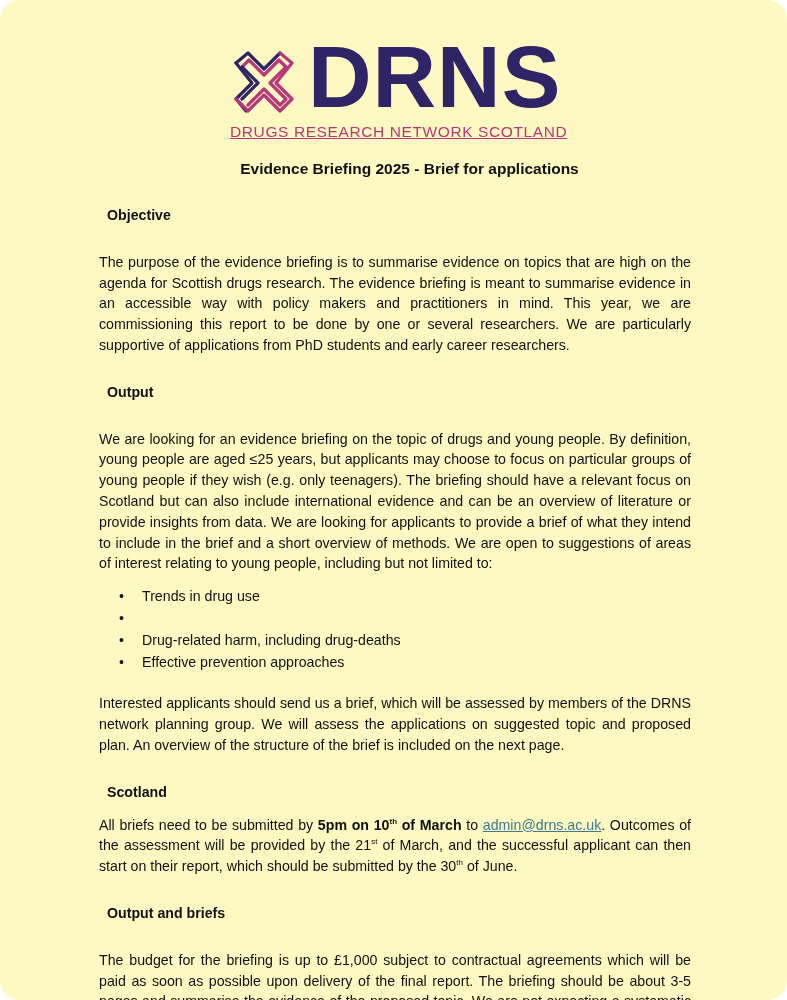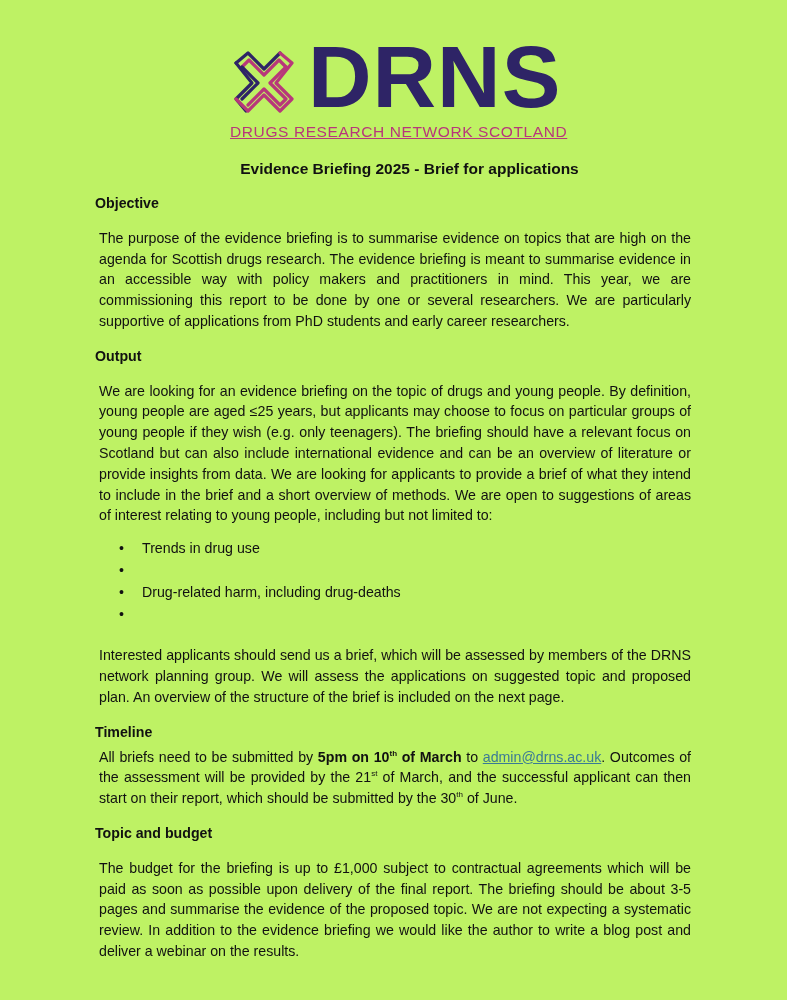--- a/index.html
+++ b/index.html
@@ -1,37 +1,37 @@
 <!DOCTYPE html>
 <html><head>
 <meta charset="utf-8">
 <style>
   html, body { margin: 0; padding: 0; background: #ffffff; }
   body {
     width: 787px; height: 1000px; position: relative; overflow: hidden;
     font-family: "Liberation Sans", sans-serif; color: #111111;
   }
-  .page { position: absolute; left: 0; top: 0; width: 787px; height: 1000px; background: #bef264; }
+  .page { position: absolute; left: 0; top: 0; width: 787px; height: 1000px; background: #fef9c3; border-radius: 20px; }
   .logo { position: absolute; left: 228px; top: 45px; width: 330px; height: 100px; }
   .logo-mark { position: absolute; left: 0; top: 2px; width: 72px; height: 72px; }
   .logo-word {
     position: absolute; left: 80px; top: -12px;
     font-family: "Liberation Sans", sans-serif; font-weight: bold;
     font-size: 88px; letter-spacing: 1px; color: #2e2466; line-height: 1;
   }
   .logo-tag {
     position: absolute; left: 2px; top: 78px; white-space: nowrap;
     font-size: 15.5px; letter-spacing: 0.6px; color: #b8377a; text-decoration: underline;
   }
   .title {
     position: absolute; left: 16px; width: 787px; top: 160px; text-align: center;
     font-weight: bold; font-size: 15.5px;
   }
   .content { position: absolute; left: 95px; width: 600px; top: 193px; font-size: 14.2px; line-height: 20.8px; }
-  .h { font-weight: bold; margin: 0; }
+  .h { font-weight: bold; margin: 12px; }
   .p { margin: 4px; text-align: justify; }
   .gap-h { height: 10px; }
   .gap-p { height: 10px; }
   ul.bullets { list-style: none; margin: 0; padding: 0; }
   ul.bullets li { position: relative; padding-left: 47px; height: 21.8px; }
   ul.bullets li .dot { position: absolute; left: 24px; top: 0; }
   .link { color: #3a7a95; text-decoration: underline; }
   sup { font-size: 8px; line-height: 0; vertical-align: 6px; }
   b { font-weight: bold; }
 </style>
@@ -64,29 +64,29 @@
     <div class="gap-p"></div>
 
     <p class="h">Output</p>
     <div class="gap-h"></div>
     <p class="p">We are looking for an evidence briefing on the topic of drugs and young people. By definition, young people are aged ≤25 years, but applicants may choose to focus on particular groups of young people if they wish (e.g. only teenagers). The briefing should have a relevant focus on Scotland but can also include international evidence and can be an overview of literature or provide insights from data. We are looking for applicants to provide a brief of what they intend to include in the brief and a short overview of methods. We are open to suggestions of areas of interest relating to young people, including but not limited to:</p>
     <div style="height:8px"></div>
     <ul class="bullets">
       <li><span class="dot">•</span><span>Trends in drug use</span></li>
       <li><span class="dot">•</span></li>
       <li><span class="dot">•</span><span>Drug-related harm, including drug-deaths</span></li>
-      <li><span class="dot">•</span></li>
+      <li><span class="dot">•</span><span>Effective prevention approaches</span></li>
     </ul>
     <div style="height:6px"></div>
 
     <div class="gap-h"></div>
     <p class="p">Interested applicants should send us a brief, which will be assessed by members of the DRNS network planning group. We will assess the applications on suggested topic and proposed plan. An overview of the structure of the brief is included on the next page.</p>
     <div class="gap-p"></div>
 
-    <p class="h">Timeline</p>
+    <p class="h">Scotland</p>
     <p class="p"><span>All briefs need to be submitted by </span><b><span>5pm on 10</span><sup>th</sup><span> of March</span></b><span> to </span><a class="link">admin@drns.ac.uk</a><span>. Outcomes of the assessment will be provided by the 21</span><sup>st</sup><span> of March, and the successful applicant can then start on their report, which should be submitted by the 30</span><sup>th</sup><span> of June.</span></p>
     <div class="gap-p"></div>
 
-    <p class="h">Topic and budget</p>
+    <p class="h">Output and briefs</p>
     <div class="gap-h"></div>
     <p class="p">The budget for the briefing is up to £1,000 subject to contractual agreements which will be paid as soon as possible upon delivery of the final report. The briefing should be about 3-5 pages and summarise the evidence of the proposed topic. We are not expecting a systematic review. In addition to the evidence briefing  we would like the author to write a blog post and deliver a webinar on the results.</p>
   </div>
 </div>
 
 </body></html>

